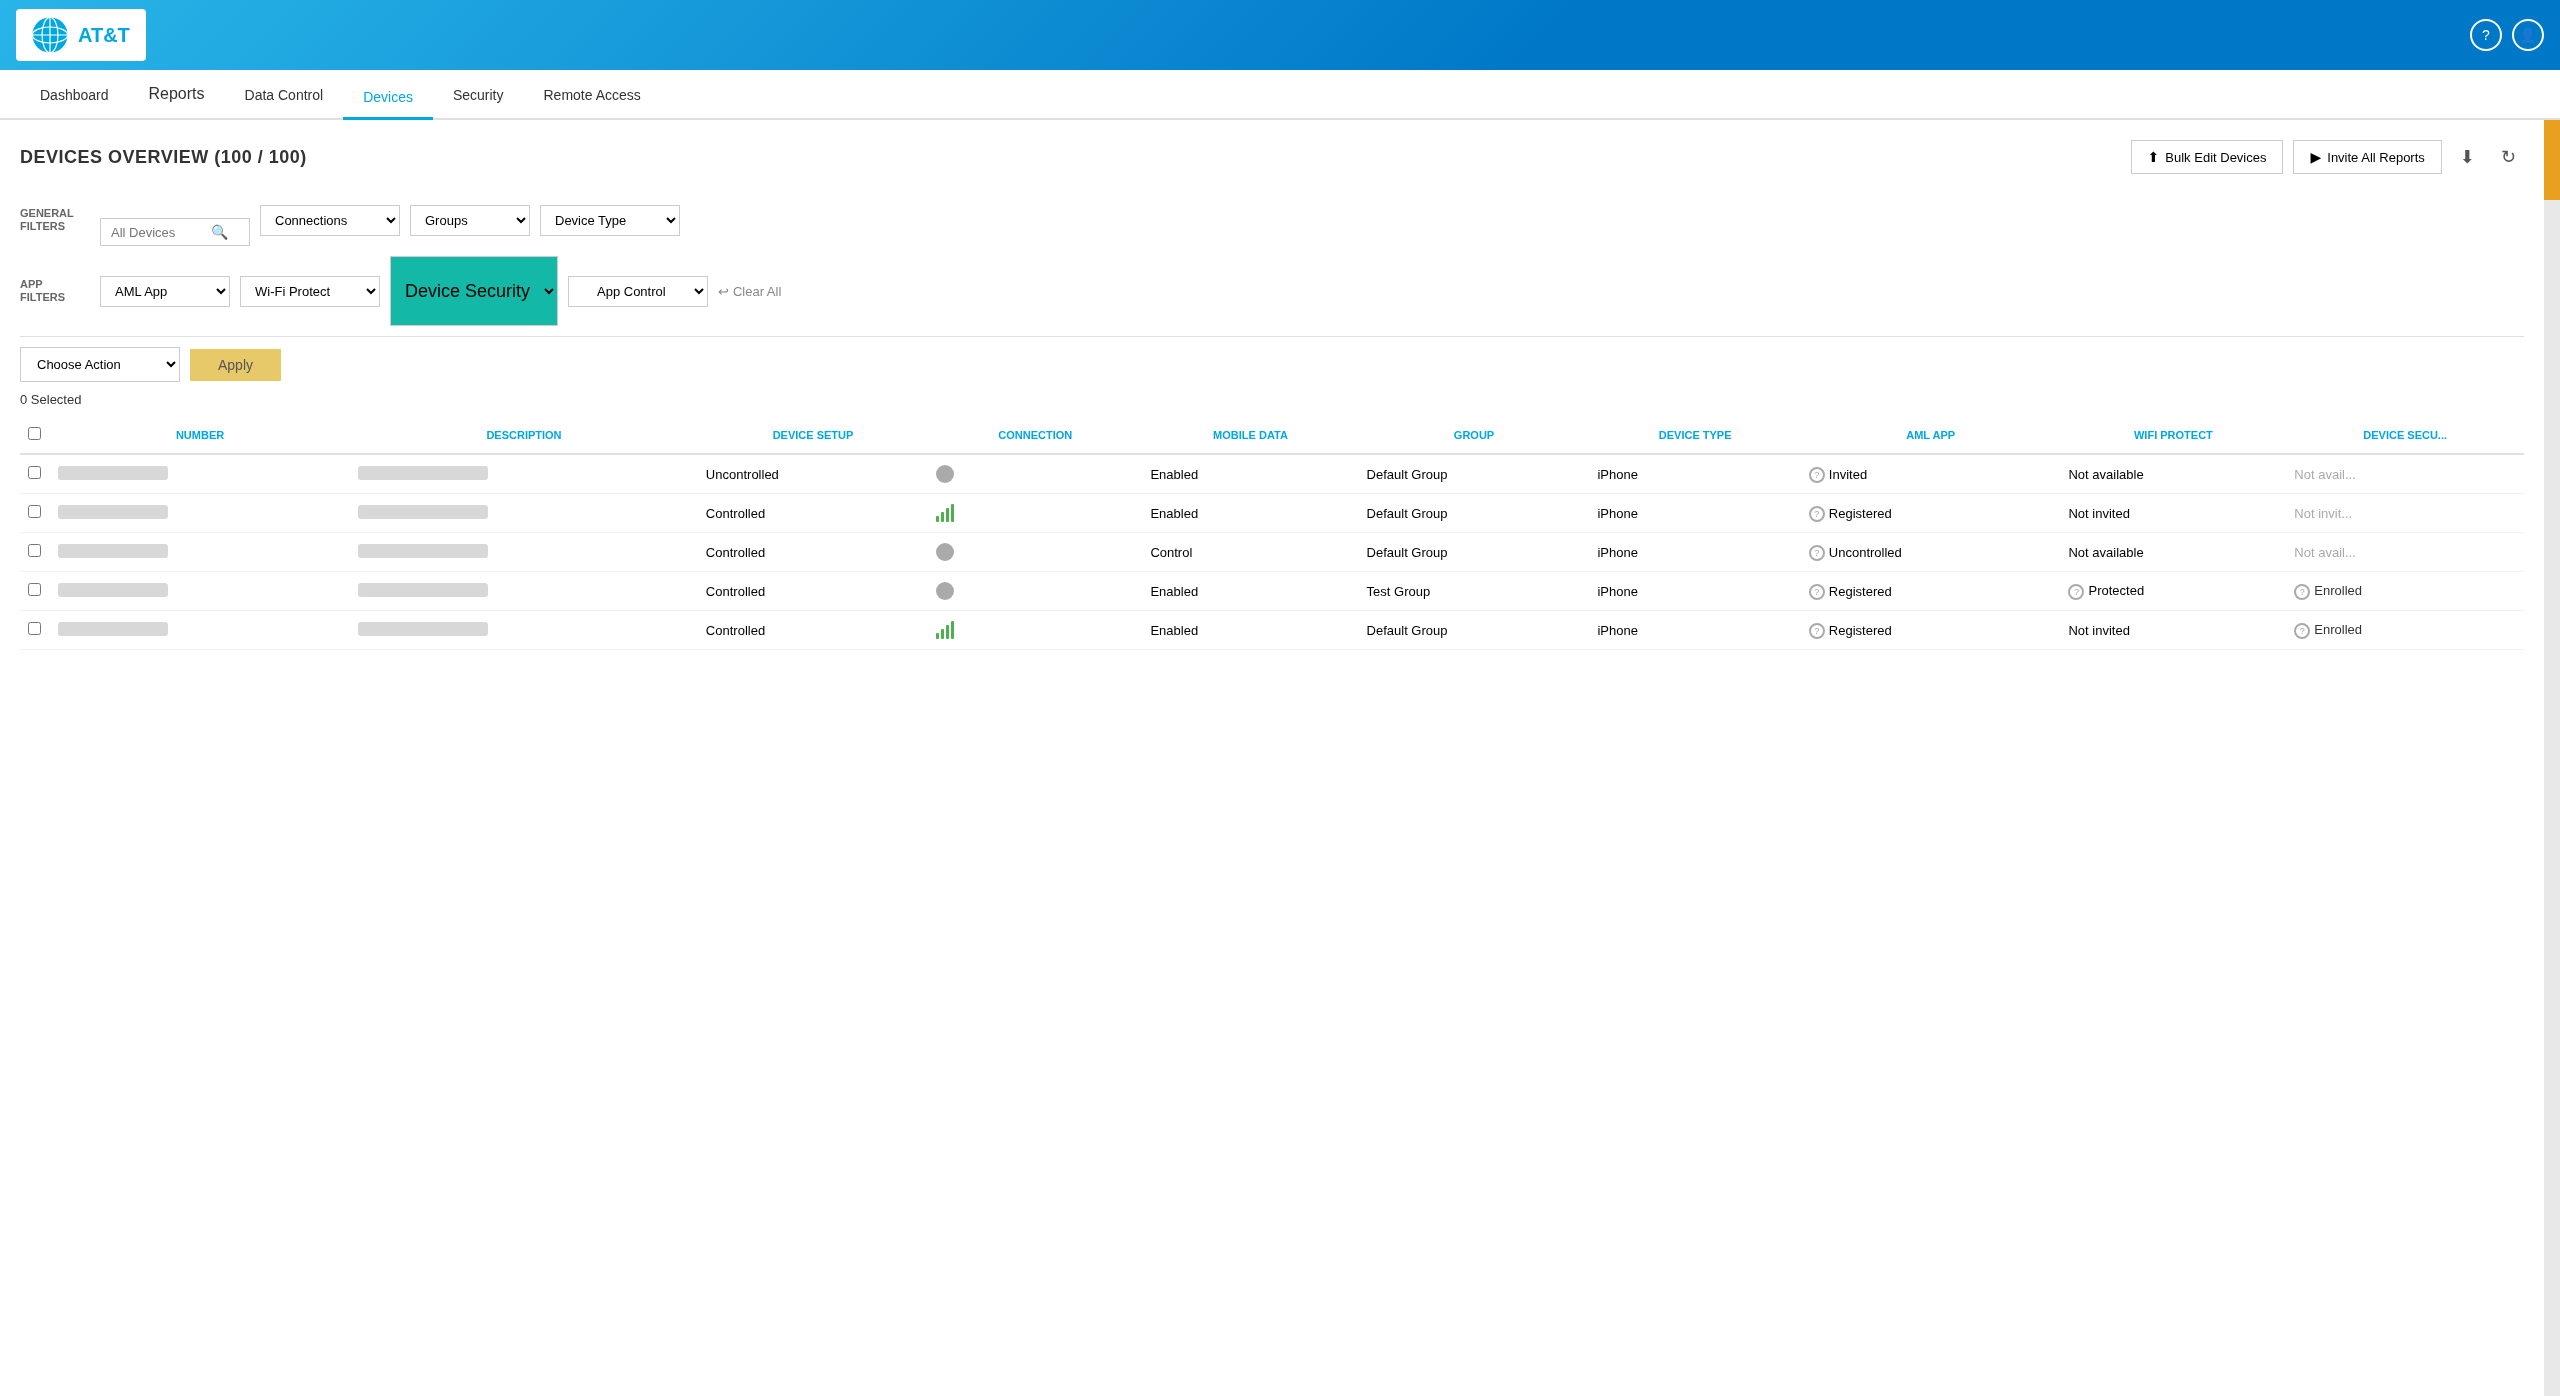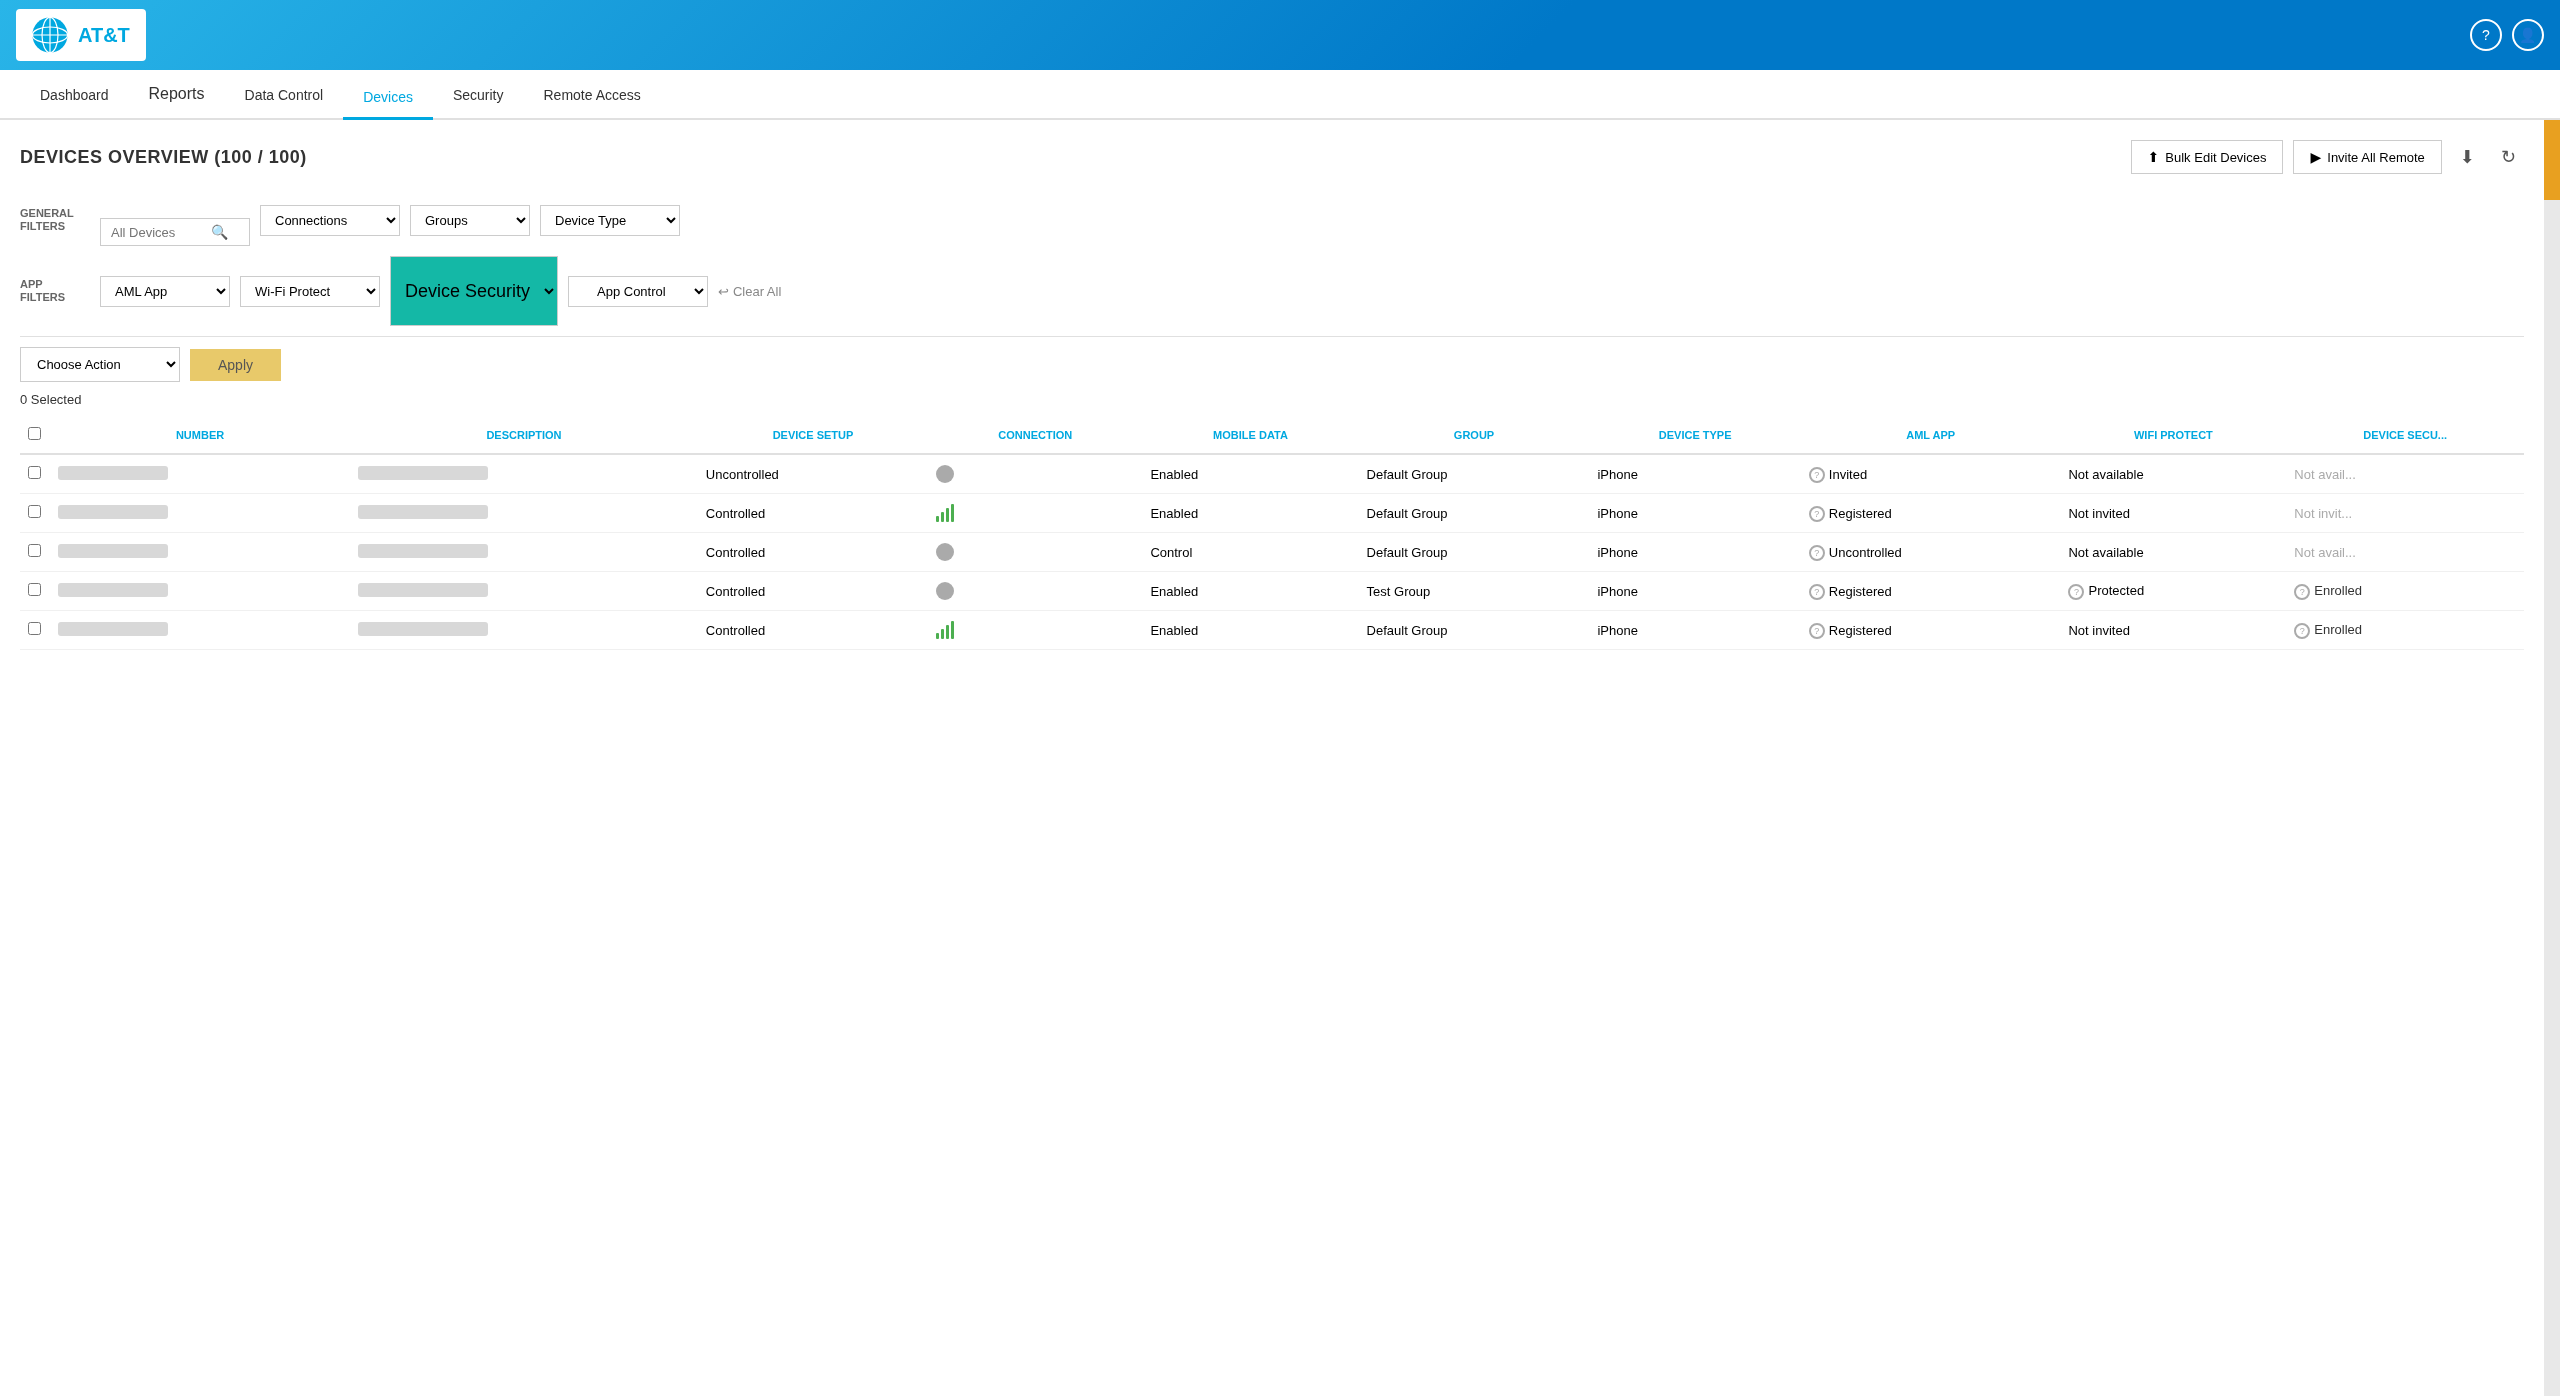--- a/index.html
+++ b/index.html
@@ -44,21 +44,21 @@
 
     <div style="display:flex; align-items:center; margin-bottom:20px;">
       <h1 style="font-size:18px; font-weight:bold; color:#333; text-transform:uppercase; letter-spacing:0.5px;">DEVICES OVERVIEW (100 / 100)</h1>
       <div style="margin-left:auto; display:flex; gap:10px; align-items:center;">
         <button style="padding:8px 16px; border:1px solid #ccc; background:white; cursor:pointer; font-size:13px; display:flex; align-items:center; gap:6px;">
           <span style="font-size:14px;">⬆</span>
           <span>Bulk Edit Devices</span>
         </button>
         <button style="padding:8px 16px; border:1px solid #ccc; background:white; cursor:pointer; font-size:13px; display:flex; align-items:center; gap:6px;">
           <span style="font-size:14px;">▶</span>
-          <span>Invite All Remote</span>
+          <span>Invite All Reports</span>
         </button>
         <button style="background:none; border:none; cursor:pointer; font-size:18px; color:#555; padding:4px 8px;">⬇</button>
         <button style="background:none; border:none; cursor:pointer; font-size:18px; color:#555; padding:4px 8px;">↻</button>
       </div>
     </div>
 
     <div style="display:flex; align-items:center; gap:10px; margin-bottom:10px;">
       <span style="font-size:11px; font-weight:bold; color:#666; text-transform:uppercase; width:70px; line-height:1.2;">GENERAL<br>FILTERS</span>
       <div style="display:flex; align-items:center; border:1px solid #ccc; padding:5px 10px; min-width:150px; background:white;margin-top:24px;">
         <input type="text" placeholder="All Devices" style="border: none; outline: none; font-size: 13px; width: 100px;">

